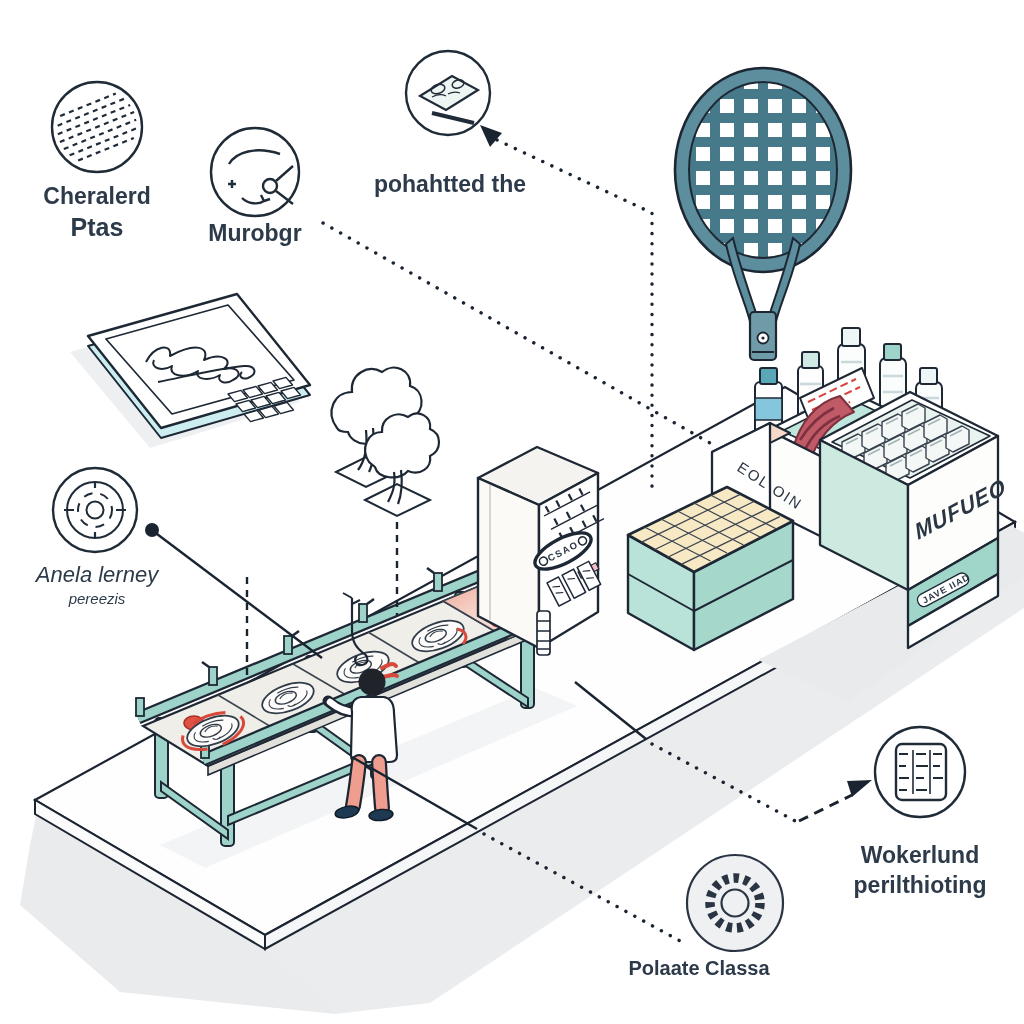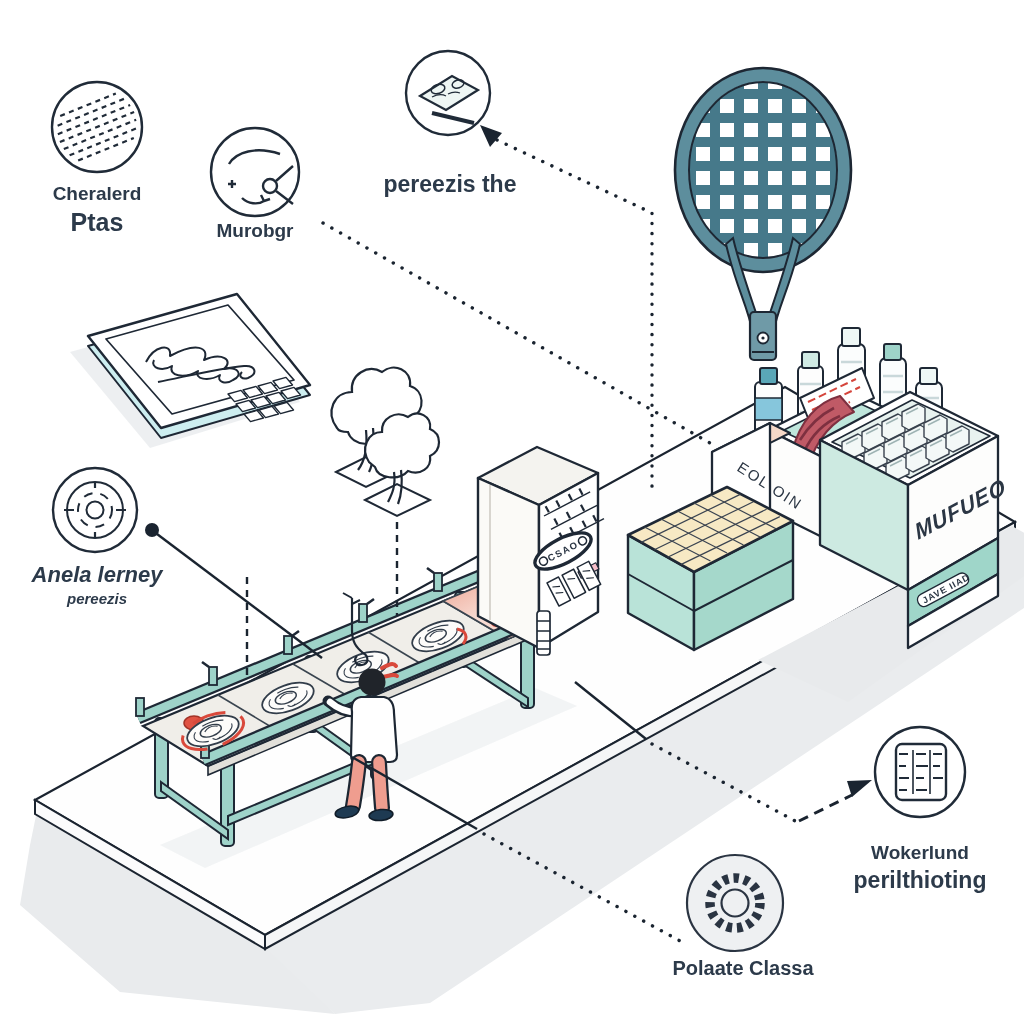--- a/index.html
+++ b/index.html
@@ -1,24 +1,24 @@
 <!DOCTYPE html>
 <html><head>
 <meta charset="utf-8">
 <style>
   html,body{margin:0;padding:0;background:#ffffff;}
   #stage{position:relative;width:1024px;height:1024px;background:#ffffff;overflow:hidden;
          font-family:"Liberation Sans",sans-serif;}
   #scene{position:absolute;left:0;top:0;}
   .lbl{position:absolute;text-align:center;color:#2c3a4a;line-height:1.32;
        font-family:"Liberation Sans",sans-serif;font-weight:600;}
-  .lbl .t{display:block;font-size:19px;}
+  .lbl .t{display:block;font-size:23px;}
   .lbl .s{display:block;font-size:25px;}
   #lbl-card .t,#lbl-card .s{font-size:23px;}
-  #lbl-target{font-style:italic;font-weight:700;}
+  #lbl-target{font-style:italic;font-weight:400;}
   #lbl-target .t{font-size:22px;}
   #lbl-target .s{font-size:15px;}
   #lbl-schedule .s{font-size:23px;}
   #lbl-gear .t{font-size:20px;}
   svg text{font-family:"Liberation Sans",sans-serif;}
 </style>
 </head>
 <body>
 
 <div id="stage">
@@ -418,27 +418,27 @@
 </svg>
 
 <div class="lbl" id="lbl-hatch" style="left:7px;top:181px;width:180px;">
   <span class="t">Cheralerd</span>
   <span class="s">Ptas</span>
 </div>
 <div class="lbl" id="lbl-gauge" style="left:165px;top:218px;width:180px;">
   <span class="t">Murobgr</span>
 </div>
 <div class="lbl" id="lbl-card" style="left:335px;top:169px;width:230px;">
-  <span class="s">pereezis the</span>
+  <span class="s">pohahtted the</span>
 </div>
 <div class="lbl" id="lbl-target" style="left:3px;top:560px;width:188px;">
   <span class="t">Anela lerney</span>
   <span class="s">pereezis</span>
 </div>
 <div class="lbl" id="lbl-schedule" style="left:805px;top:840px;width:230px;">
   <span class="t">Wokerlund</span>
   <span class="s">perilthioting</span>
 </div>
-<div class="lbl" id="lbl-gear" style="left:648px;top:955px;width:190px;">
+<div class="lbl" id="lbl-gear" style="left:604px;top:955px;width:190px;">
   <span class="t">Polaate Classa</span>
 </div>
 
 </div>
 
 </body></html>

